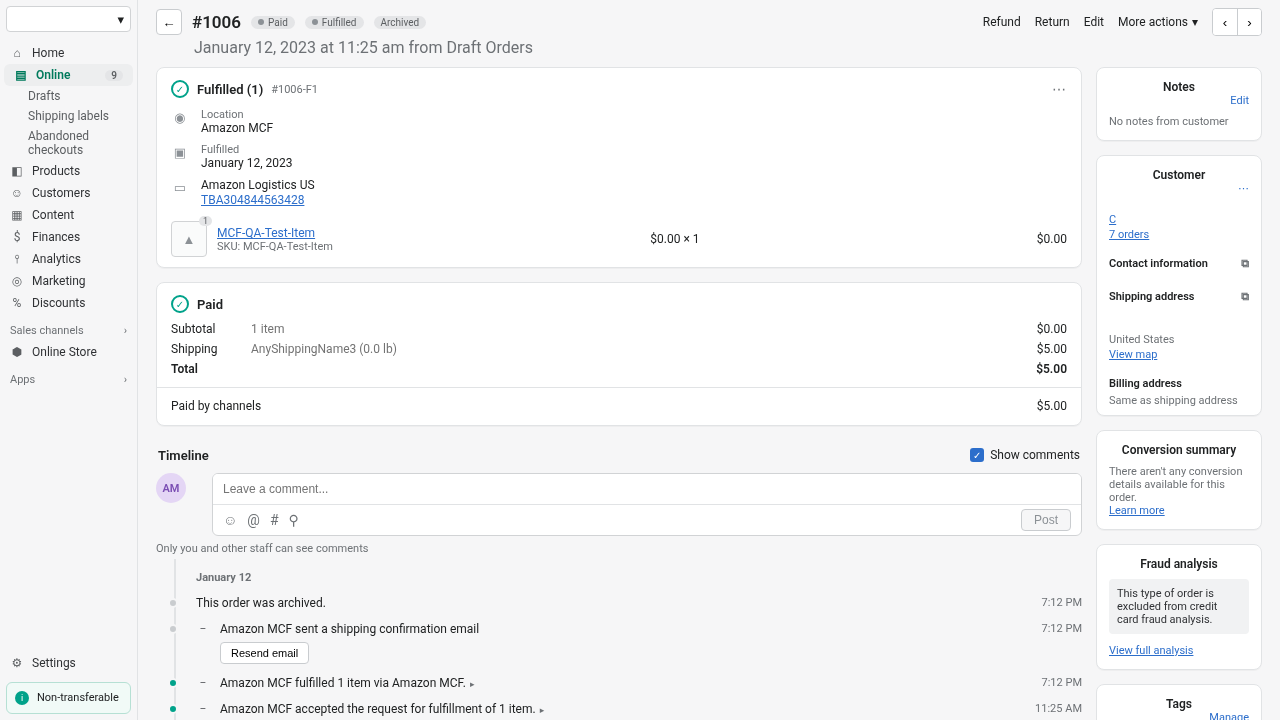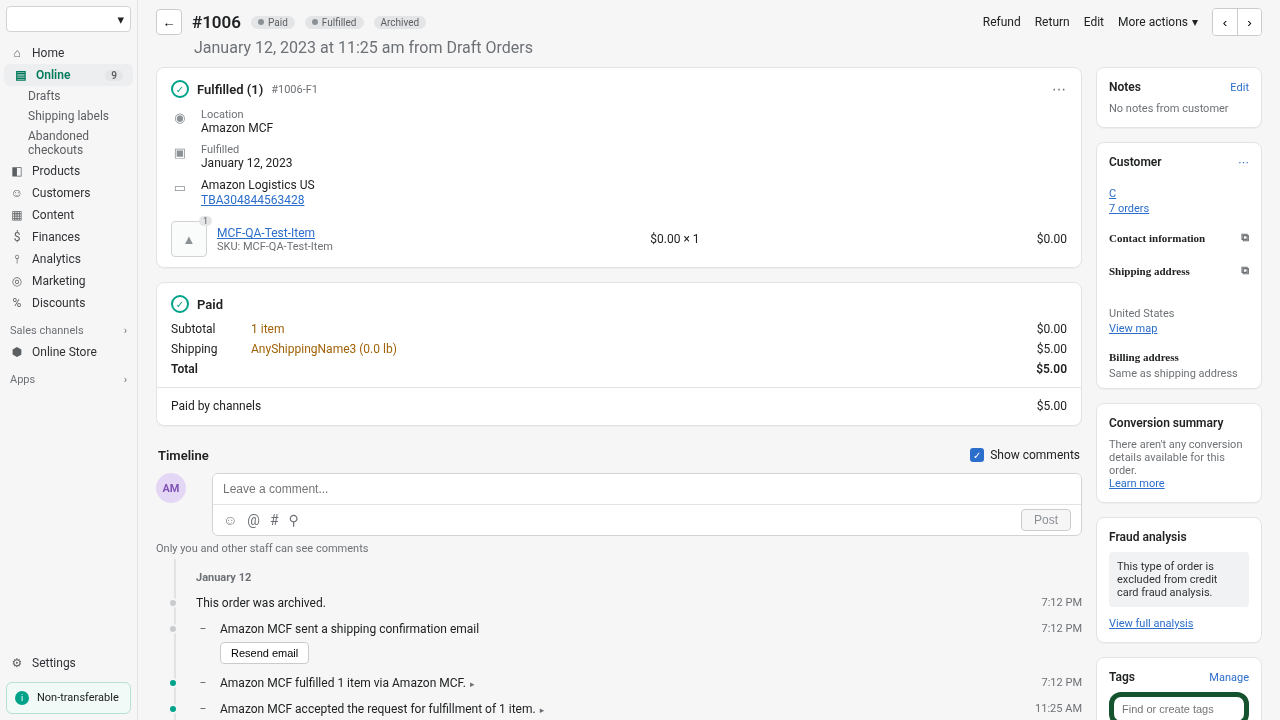--- a/index.html
+++ b/index.html
@@ -54,21 +54,21 @@
 
 .line-item { display: flex; align-items: center; gap: 10px; padding: 10px 14px; }
 .thumb { width: 36px; height: 36px; border: 1px solid #d1d3d5; border-radius: 4px; background: #fafbfb; display: flex; align-items: center; justify-content: center; color: #8c9196; position: relative; }
 .thumb .qty-bubble { position: absolute; top: -6px; right: -6px; background: #e4e5e7; border-radius: 8px; font-size: 9px; padding: 0 4px; color: #5c5f62; }
 .li-sku { font-size: 11px; color: #6d7175; }
 .li-price, .li-total { font-size: 12px; margin-left: auto; }
 .li-total { width: 50px; text-align: right; }
 
 .pay-row { display: flex; padding: 3px 14px; font-size: 12px; }
 .pay-row .c1 { width: 80px; }
-.pay-row .c2 { flex: 1; color: #a16207; }
+.pay-row .c2 { flex: 1; color: #737373; }
 .pay-row .c3 { width: 60px; text-align: right; }
 .pay-row.bold { font-weight: 600; }
 .divider-h { height: 1px; background: #e1e3e5; margin: 8px 0; }
 
 
 .timeline-card { background: transparent; }
 .timeline-head { display: flex; align-items: flex-start; padding: 8px 2px 10px; }
 .timeline-head .t-title { font-weight: 600; font-size: 13px; }
 .show-comments { margin-left: auto; display: flex; align-items: center; gap: 6px; font-size: 12px; }
 .chk { width: 14px; height: 14px; background: #2c6ecb; border-radius: 3px; display: flex; align-items: center; justify-content: center; color: #fff; font-size: 10px; }
@@ -87,26 +87,26 @@
 .tl-item { display: flex; align-items: flex-start; gap: 10px; padding: 6px 0; position: relative; }
 .tl-dot { position: absolute; left: -28px; top: 8px; width: 10px; height: 10px; border-radius: 50%; background: #c9cccf; border: 2px solid #f6f6f7; }
 .tl-dot.teal { background: #00a28a; }
 .tl-toggle { width: 14px; text-align: center; color: #5c5f62; cursor: pointer; font-size: 12px; }
 .tl-text { font-size: 12px; flex: 1; }
 .tl-time { font-size: 11px; color: #6d7175; }
 .tl-caret { font-size: 9px; color: #6d7175; margin-left: 4px; }
 .resend-btn { display: inline-block; margin-top: 6px; border: 1px solid #c9cccf; background: #fff; padding: 4px 10px; border-radius: 4px; font-size: 11px; cursor: pointer; }
 
 
-.rc-head { display: flex; align-items: center; padding: 12px 12px 8px; }
+.rc-head { display: flex; align-items: center; padding: 12px 12px 8px; flex-direction: column; }
 .rc-head .rc-title { font-weight: 600; font-size: 12px; }
 .rc-head .rc-action { margin-left: auto; color: #2c6ecb; font-size: 11px; cursor: pointer; }
 .rc-body { padding: 0 12px 12px; font-size: 11px; color: #6d7175; }
 .rc-section { padding: 8px 12px; }
-.rc-label { font-size: 11px; font-weight: 600; color: #202223; display: flex; align-items: flex-end; font-family: Liberation Serif, serif; }
+.rc-label { font-size: 11px; font-weight: 600; color: #202223; display: flex; align-items: flex-start; }
 .rc-label .copy-ic { margin-left: auto; cursor: pointer; color: #6d7175; }
 .rc-text { font-size: 11px; color: #6d7175; padding-top: 4px; }
 .notice-box { background: #f1f2f3; border-radius: 4px; padding: 8px; font-size: 11px; color: #303235; }
 .tags-input { width: 100%; border: 5px solid #14532d; border-radius: 12px; padding: 6px 8px; font-size: 11px; }
 </style>
 </head>
 <body>
 
 <div class="app">
 

